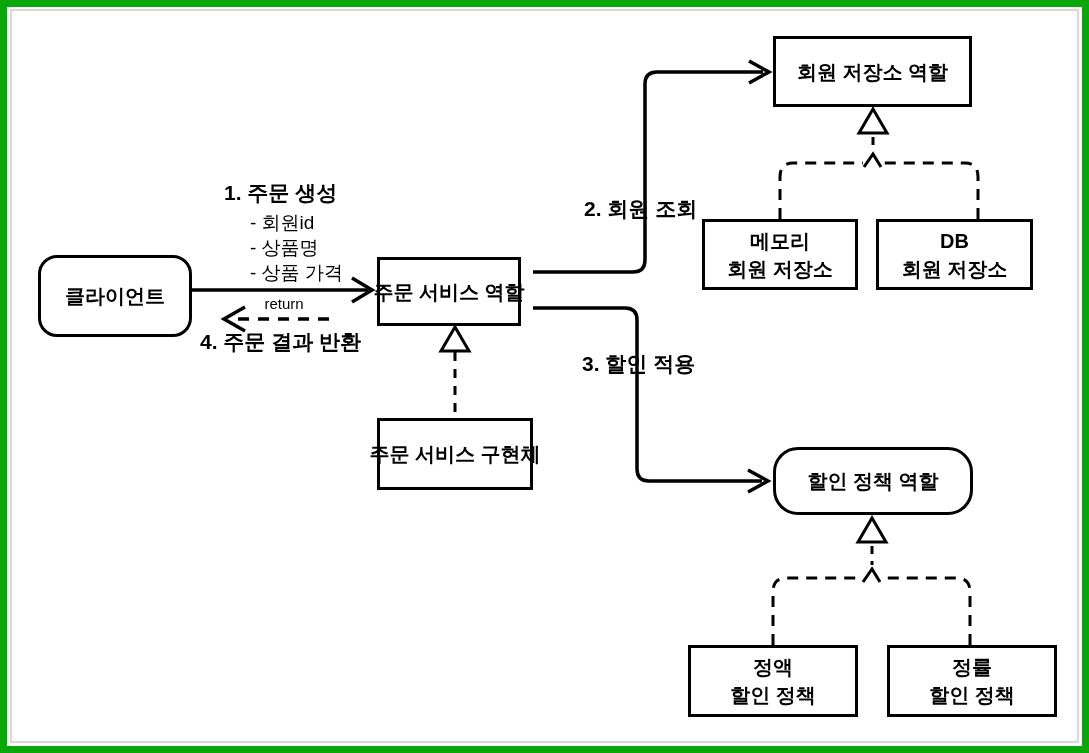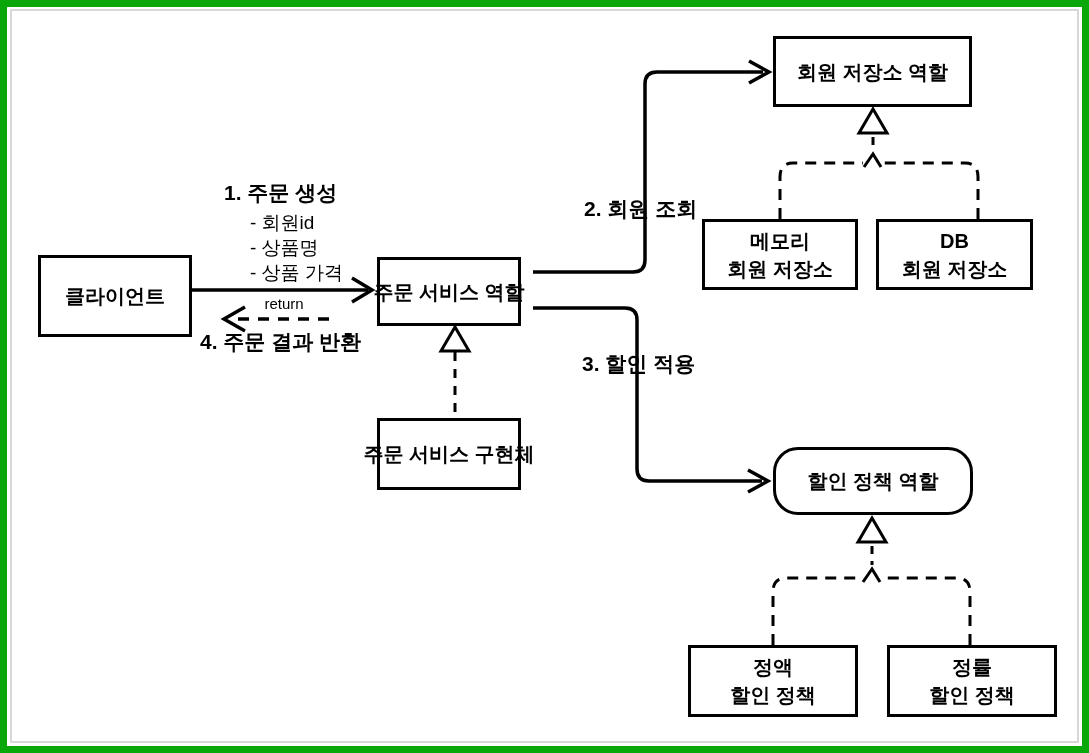--- a/index.html
+++ b/index.html
@@ -56,23 +56,23 @@
     font-weight: 400;
     font-size: 19px;
     line-height: 25px;
   }
   .lbl-return {
     font-weight: 400;
     font-size: 15px;
     text-align: center;
   }
   
-  #box-client                { left:38px;  top:255px; width:154px; height:82px; }
+  #box-client                { left:38px;  top:255px; width:154px; height:82px;border-radius:19px; }
   #box-order-service-role    { left:377px; top:257px; width:144px; height:69px; }
-  #box-order-service-impl    { left:377px; top:418px; width:144px; height:72px; }
+  #box-order-service-impl    { left:377px; top:418px; width:156px; height:72px; }
   #box-member-repo-role      { left:773px; top:36px;  width:199px; height:71px; }
   #box-memory-member-repo    { left:702px; top:219px; width:156px; height:71px; }
   #box-db-member-repo        { left:876px; top:219px; width:157px; height:71px; }
   #box-discount-policy-role  { left:773px; top:447px; width:200px; height:68px;border-radius:25px; }
   #box-fixed-discount-policy { left:688px; top:645px; width:170px; height:72px; }
   #box-rate-discount-policy  { left:887px; top:645px; width:170px; height:72px; }
 
   #lbl-step1-title { left:224px; top:179px; }
   #lbl-step1-items { left:250px; top:210px; }
   #lbl-return      { left:250px; top:295px; width:68px; }

